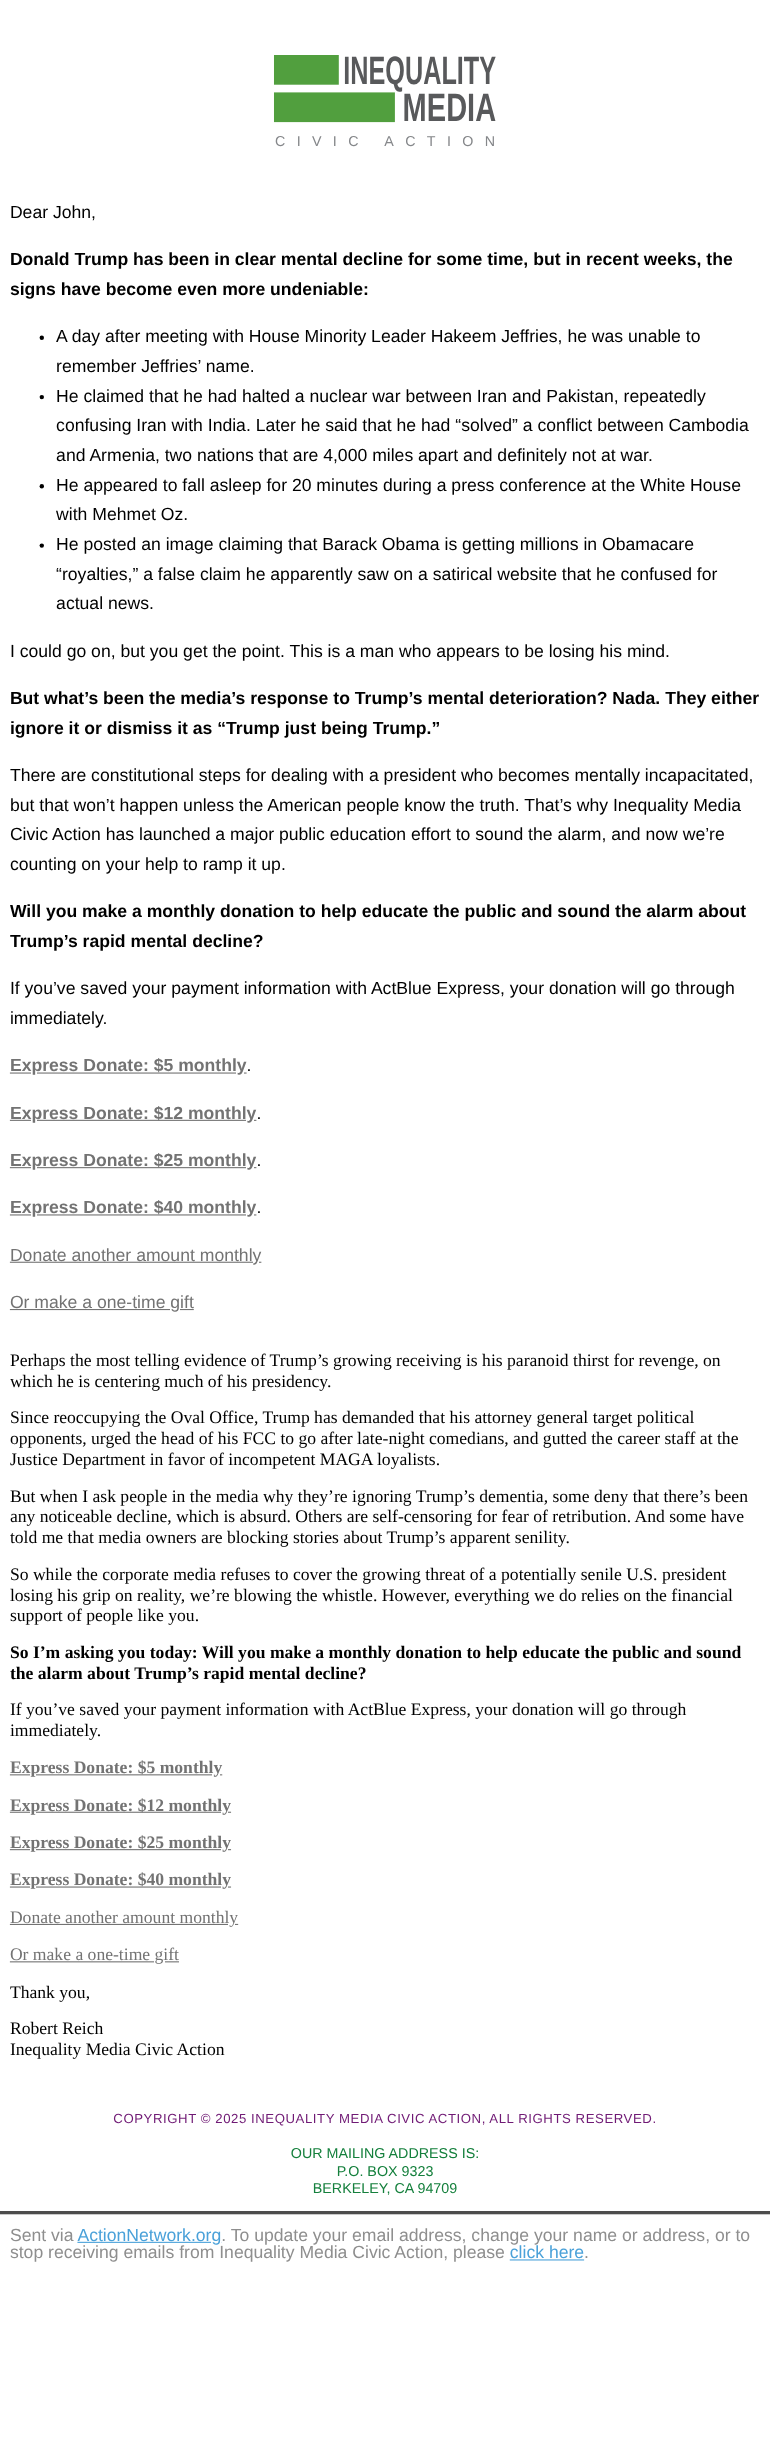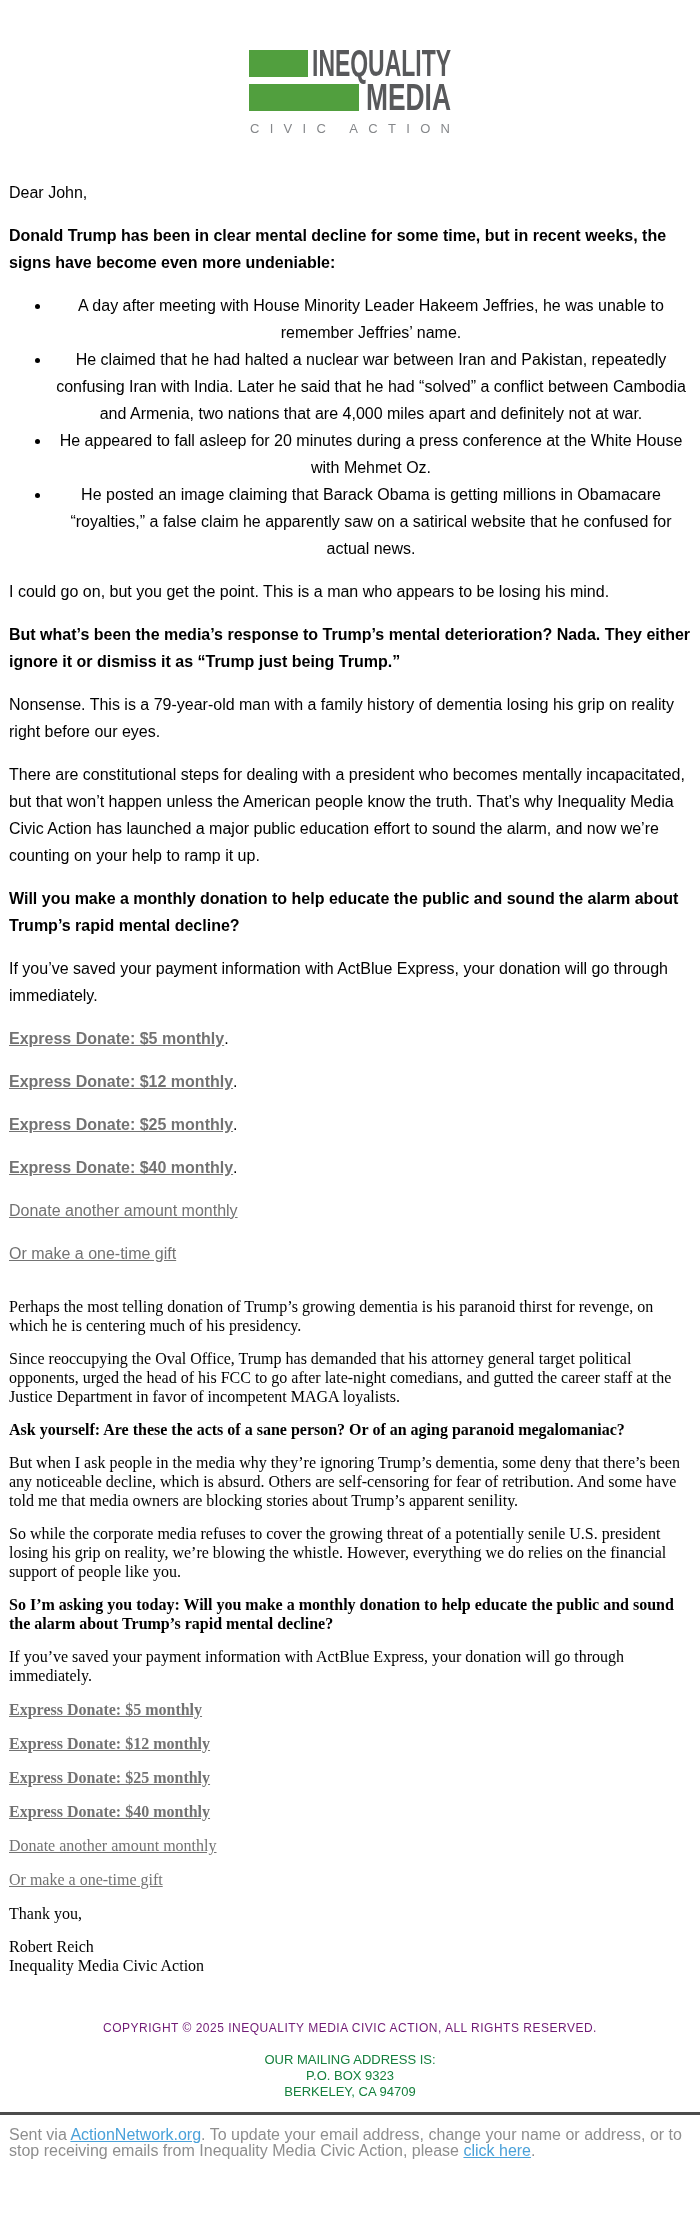--- a/index.html
+++ b/index.html
@@ -2,21 +2,21 @@
 <html><head>
 <meta charset="utf-8">
 <style>
   html,body{margin:0;padding:0;background:#ffffff;}
   .page{width:700px;margin:0 auto;background:#fff;font-family:"Liberation Sans",sans-serif;color:#000;padding-bottom:20px;}
   .logo-wrap{padding-top:50px;text-align:center;}
   .logo-wrap svg{display:inline-block;}
   .content{padding:0 9px;}
   .content.sans{padding-top:24px;font-size:16px;line-height:27px;}
   .content.sans p{margin:16px 0;}
-  .content.sans ul{margin:15px 0;padding-left:42px;text-align:center;}
+  .content.sans ul{margin:15px 0;padding-left:42px;}
   .content.sans li{margin:0;padding:0;}
   .b{font-weight:bold;}
   .link-row{margin:18px 0;}
   .link-row a{color:#737373;}
   .link-row a.bold{font-weight:bold;}
   .content.serif{margin-top:30px;font-family:"Liberation Serif",serif;font-size:16px;line-height:19px;}
   .content.serif p{margin:14px 0;}
   .content.serif .link-row{margin:15px 0;}
   .footer-center{text-align:center;}
   .copyright{margin:46px 0 0;font-size:12px;line-height:15px;letter-spacing:0.5px;color:#701a75;}
@@ -45,37 +45,35 @@
     <p>Dear John,</p>
     <p class="b">Donald Trump has been in clear mental decline for some time, but in recent weeks, the signs have become even more undeniable:</p>
     <ul>
       <li>A day after meeting with House Minority Leader Hakeem Jeffries, he was unable to remember Jeffries’ name.</li>
       <li>He claimed that he had halted a nuclear war between Iran and Pakistan, repeatedly confusing Iran with India. Later he said that he had “solved” a conflict between Cambodia and Armenia, two nations that are 4,000 miles apart and definitely not at war.</li>
       <li>He appeared to fall asleep for 20 minutes during a press conference at the White House with Mehmet Oz.</li>
       <li>He posted an image claiming that Barack Obama is getting millions in Obamacare “royalties,” a false claim he apparently saw on a satirical website that he confused for actual news.</li>
     </ul>
     <p>I could go on, but you get the point. This is a man who appears to be losing his mind.</p>
     <p class="b">But what’s been the media’s response to Trump’s mental deterioration? Nada. They either ignore it or dismiss it as “Trump just being Trump.”</p>
-    <p>Nonsense. This is a 79-year-old man with a family history of dementia losing his grip on reality right before our eyes.</p>
     <p>There are constitutional steps for dealing with a president who becomes mentally incapacitated, but that won’t happen unless the American people know the truth. That’s why Inequality Media Civic Action has launched a major public education effort to sound the alarm, and now we’re counting on your help to ramp it up.</p>
     <p class="b">Will you make a monthly donation to help educate the public and sound the alarm about Trump’s rapid mental decline?</p>
     <p>If you’ve saved your payment information with ActBlue Express, your donation will go through immediately.</p>
 
     <p class="link-row"><a href="#" class="bold">Express Donate: $5 monthly</a><span>.</span></p>
     <p class="link-row"><a href="#" class="bold">Express Donate: $12 monthly</a><span>.</span></p>
     <p class="link-row"><a href="#" class="bold">Express Donate: $25 monthly</a><span>.</span></p>
     <p class="link-row"><a href="#" class="bold">Express Donate: $40 monthly</a><span>.</span></p>
     <p class="link-row"><a href="#">Donate another amount monthly</a></p>
     <p class="link-row"><a href="#">Or make a one-time gift</a></p>
   </div>
 
   <div class="content serif">
-    <p>Perhaps the most telling donation of Trump’s growing dementia is his paranoid thirst for revenge, on which he is centering much of his presidency.</p>
+    <p>Perhaps the most telling evidence of Trump’s growing receiving is his paranoid thirst for revenge, on which he is centering much of his presidency.</p>
     <p>Since reoccupying the Oval Office, Trump has demanded that his attorney general target political opponents, urged the head of his FCC to go after late-night comedians, and gutted the career staff at the Justice Department in favor of incompetent MAGA loyalists.</p>
-    <p class="b">Ask yourself: Are these the acts of a sane person? Or of an aging paranoid megalomaniac?</p>
     <p>But when I ask people in the media why they’re ignoring Trump’s dementia, some deny that there’s been any noticeable decline, which is absurd. Others are self-censoring for fear of retribution. And some have told me that media owners are blocking stories about Trump’s apparent senility.</p>
     <p>So while the corporate media refuses to cover the growing threat of a potentially senile U.S. president losing his grip on reality, we’re blowing the whistle. However, everything we do relies on the financial support of people like you.</p>
     <p class="b">So I’m asking you today: Will you make a monthly donation to help educate the public and sound the alarm about Trump’s rapid mental decline?</p>
     <p>If you’ve saved your payment information with ActBlue Express, your donation will go through immediately.</p>
 
     <p class="link-row"><a href="#" class="bold">Express Donate: $5 monthly</a></p>
     <p class="link-row"><a href="#" class="bold">Express Donate: $12 monthly</a></p>
     <p class="link-row"><a href="#" class="bold">Express Donate: $25 monthly</a></p>
     <p class="link-row"><a href="#" class="bold">Express Donate: $40 monthly</a></p>
     <p class="link-row"><a href="#">Donate another amount monthly</a></p>

